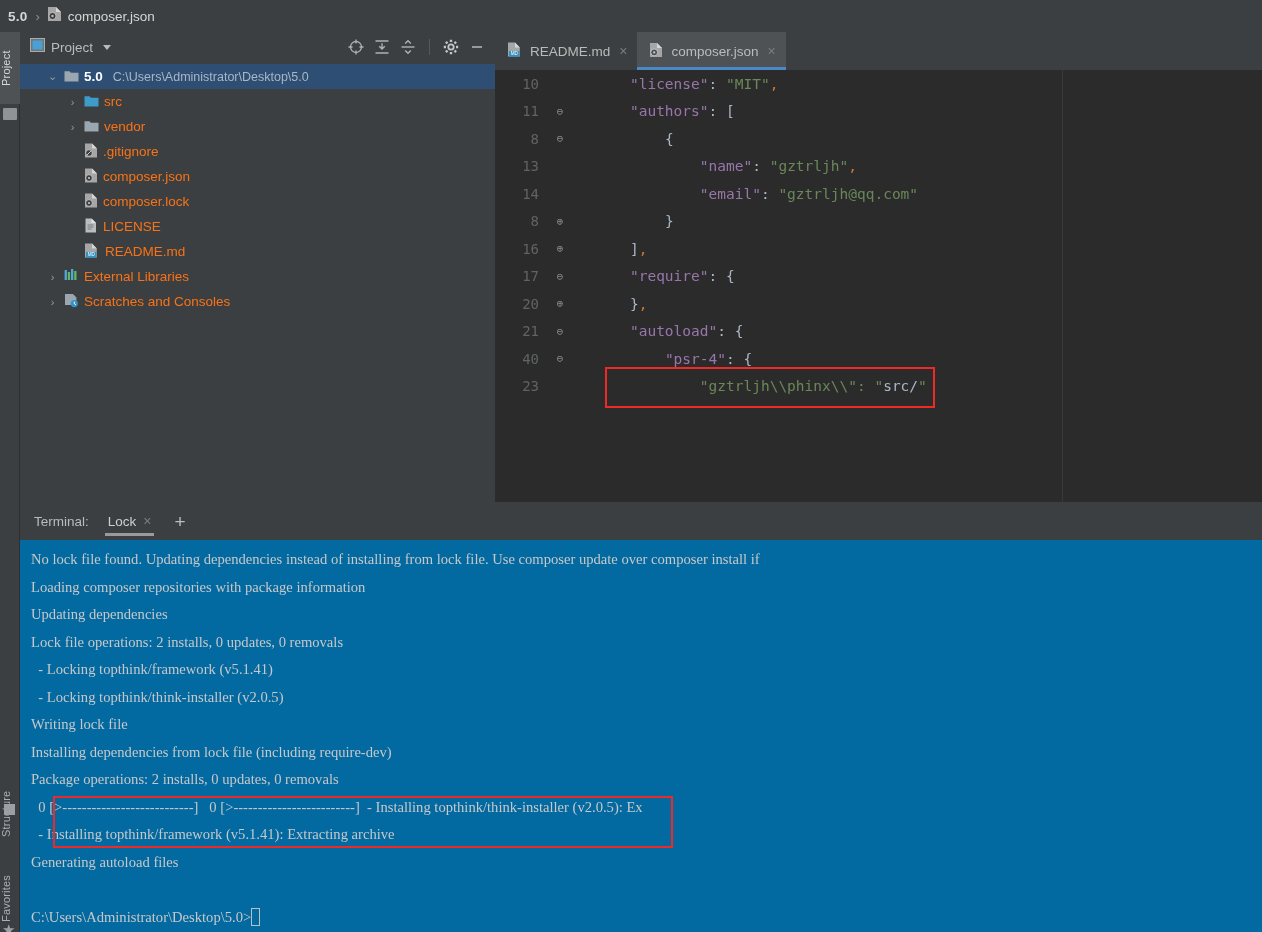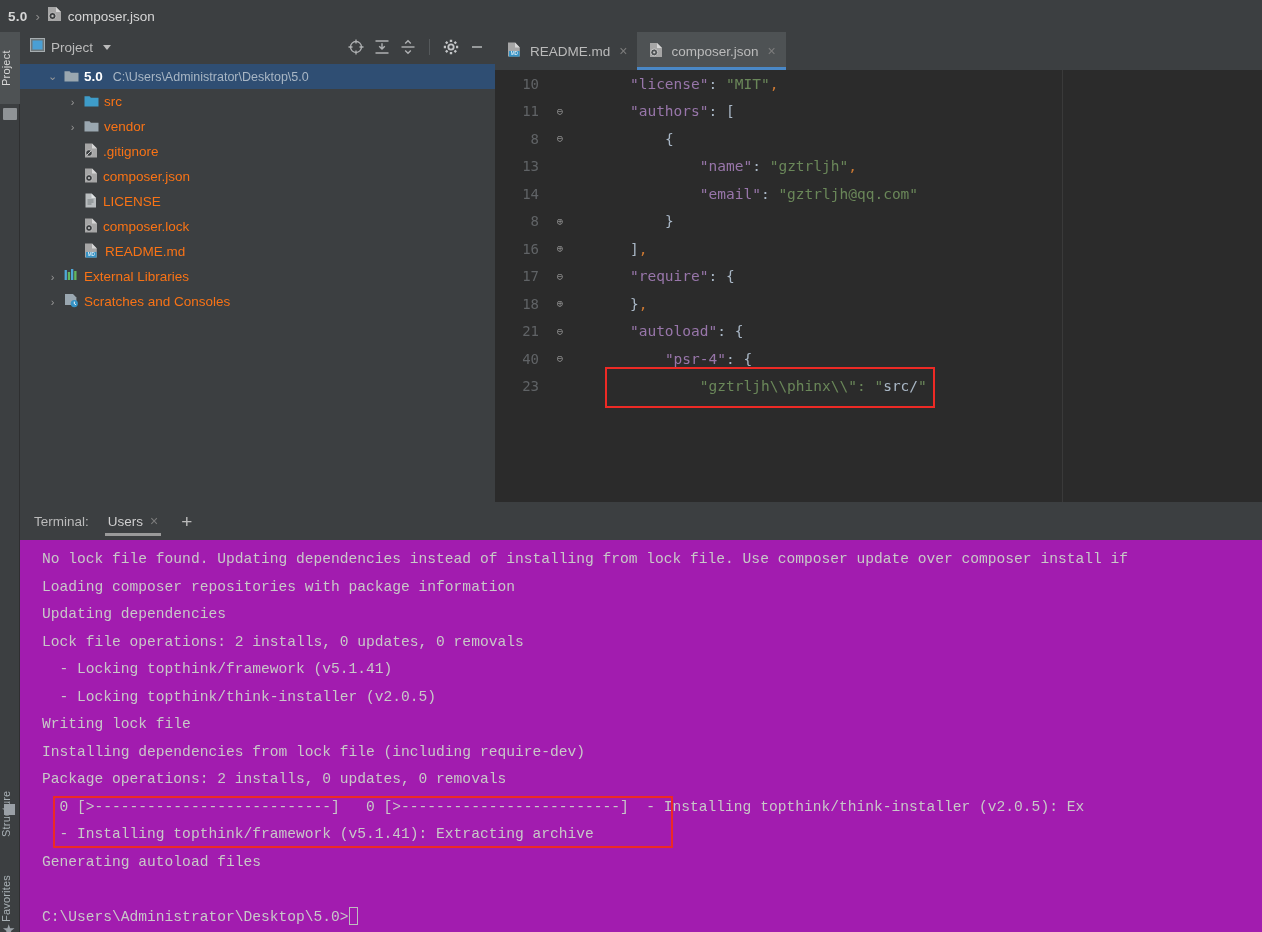--- a/index.html
+++ b/index.html
@@ -113,41 +113,41 @@
 
   
   .annot {
     position: absolute; border: 2.5px solid #ED2A25; pointer-events: none;
     z-index: 40;
   }
 
   
   .terminal {
     position: absolute; left: 20px; top: 502px; width: 1242px; height: 430px;
-    background: #a21caf;
+    background: #0369a1;
   }
   .term-head {
     height: 38px; background: #3C3F41; display: flex; align-items: center;
     padding-left: 14px; gap: 12px;
   }
   .term-label { color: #BBBBBB; font-size: 13.5px; }
   .term-tab {
     position: relative; display: flex; align-items: center; gap: 7px;
     padding: 0 7px; color: #CFCFCF; font-size: 13.5px; height: 100%;
   }
   .term-tab.active:after {
     content: ""; position: absolute; left: 4px; right: 4px; bottom: 4px;
     height: 3px; background: #9A9A9A;
   }
   .term-x { color: #7C7C7C; font-size: 14px; }
   .term-plus { color: #BBBBBB; font-size: 19px; line-height: 1; padding: 0 4px; }
   .term-body {
-    padding: 6px 0 0 22px; font-family: Liberation Mono, monospace;
+    padding: 6px 0 0 4px; font-family: Liberation Serif, serif;
     font-size: 14.6px; color: #C8C8C8; line-height: 27.5px;
-    white-space: pre; overflow: hidden; height: 392px;
+    white-space: pre; overflow: hidden; height: 392px; margin-left: 7px;
   }
   .term-body div { height: 27.5px; }
   .cursor-box {
     display: inline-block; width: 9px; height: 18px;
     border: 1px solid #BEBEBE; vertical-align: -4px;
   }
 </style>
 </head>
 <body>
 
@@ -284,44 +284,44 @@
             <circle cx="5" cy="10" r="3.4" fill="#3C3F41" stroke="#C7C7C7" stroke-width="1"></circle>
             <circle cx="5" cy="10" r="1.1" fill="#C7C7C7"></circle>
           </svg>
         </span>
         <span class="tname">composer.json</span>
       </div>
 
       <div class="trow" style="padding-left:64px;">
         <span>
           <svg width="14" height="15" viewBox="0 0 14 15">
+            <path d="M1 0.6h7l5 5v9H1z" fill="#A6A6A6"></path>
+              <path d="M8 0.6l5 5H8z" fill="#D6D6D6"></path>
+            <circle cx="5" cy="10" r="3.4" fill="#3C3F41" stroke="#C7C7C7" stroke-width="1"></circle>
+            <circle cx="5" cy="10" r="1.1" fill="#C7C7C7"></circle>
+          </svg>
+        </span>
+        <span class="tname">composer.lock</span>
+      </div>
+
+      <div class="trow" style="padding-left:64px;">
+        <span>
+          <svg width="14" height="15" viewBox="0 0 14 15">
             <path d="M1.5 0.6h6l4.5 4.5v9.3h-10.5z" fill="#B9BDBF"></path>
             <path d="M7.5 0.6l4.5 4.5H7.5z" fill="#E0E3E4"></path>
             <g stroke="#6E7476" stroke-width="0.9">
               <path d="M3.5 7h6M3.5 9h6M3.5 11h4"></path>
             </g>
           </svg>
         </span>
         <span class="tname">LICENSE</span>
       </div>
 
       <div class="trow" style="padding-left:64px;">
         <span>
-          <svg width="14" height="15" viewBox="0 0 14 15">
-            <path d="M1 0.6h7l5 5v9H1z" fill="#A6A6A6"></path>
-              <path d="M8 0.6l5 5H8z" fill="#D6D6D6"></path>
-            <circle cx="5" cy="10" r="3.4" fill="#3C3F41" stroke="#C7C7C7" stroke-width="1"></circle>
-            <circle cx="5" cy="10" r="1.1" fill="#C7C7C7"></circle>
-          </svg>
-        </span>
-        <span class="tname">composer.lock</span>
-      </div>
-
-      <div class="trow" style="padding-left:64px;">
-        <span>
           <svg width="16" height="15" viewBox="0 0 16 15">
             <path d="M1 0.6h7l4.8 4.8v9.2H1z" fill="#A6A6A6"></path>
               <path d="M8 0.6l4.8 4.8H8z" fill="#D6D6D6"></path>
             <rect x="2" y="9" width="10.5" height="5.6" fill="#3592C4"></rect>
             <text x="7.3" y="13.4" font-size="4.6" fill="#fff" text-anchor="middle" font-family="Liberation Sans, sans-serif">MD</text>
           </svg>
         </span>
         <span class="tname">README.md</span>
       </div>
 
@@ -420,21 +420,21 @@
             <span class="lnum">16</span>
             <span class="fold">⊕</span>
             <span class="ctext"><span class="p"> </span><span class="p"> </span><span class="p"> </span><span class="p"> </span><span class="p">]</span><span class="c">,</span></span>
           </div>
           <div class="codeline">
             <span class="lnum">17</span>
             <span class="fold">⊖</span>
             <span class="ctext"><span class="p"> </span><span class="p"> </span><span class="p"> </span><span class="p"> </span><span class="k">"require"</span><span class="p">:</span><span class="p"> </span><span class="p">{</span></span>
           </div>
           <div class="codeline">
-            <span class="lnum">18</span>
+            <span class="lnum">20</span>
             <span class="fold">⊕</span>
             <span class="ctext"><span class="p"> </span><span class="p"> </span><span class="p"> </span><span class="p"> </span><span class="p">}</span><span class="c">,</span></span>
           </div>
           <div class="codeline">
             <span class="lnum">21</span>
             <span class="fold">⊖</span>
             <span class="ctext"><span class="p"> </span><span class="p"> </span><span class="p"> </span><span class="p"> </span><span class="k">"autoload"</span><span class="p">:</span><span class="p"> </span><span class="p">{</span></span>
           </div>
           <div class="codeline">
             <span class="lnum">40</span>
@@ -447,21 +447,21 @@
             <span class="ctext"><span class="p"> </span><span class="p"> </span><span class="p"> </span><span class="p"> </span><span class="p"> </span><span class="p"> </span><span class="p"> </span><span class="p"> </span><span class="p"> </span><span class="p"> </span><span class="p"> </span><span class="p"> </span><span class="s">"gztrljh\\phinx\\": "</span><span class="p">s</span><span class="p">r</span><span class="p">c</span><span class="p">/</span><span class="s">"</span></span>
           </div>
         </div>
     </div>
   </div>
 
   <div class="terminal">
     <div class="term-head">
       <span class="term-label">Terminal:</span>
       <span class="term-tab active">
-        <span>Users</span>
+        <span>Lock</span>
         <span class="term-x">×</span>
       </span>
       <span class="term-plus">+</span>
     </div>
     <div class="term-body" id="term-body"><div>No lock file found. Updating dependencies instead of installing from lock file. Use composer update over composer install if</div><div>Loading composer repositories with package information</div><div>Updating dependencies</div><div>Lock file operations: 2 installs, 0 updates, 0 removals</div><div>  - Locking topthink/framework (v5.1.41)</div><div>  - Locking topthink/think-installer (v2.0.5)</div><div>Writing lock file</div><div>Installing dependencies from lock file (including require-dev)</div><div>Package operations: 2 installs, 0 updates, 0 removals</div><div>  0 [&gt;---------------------------]   0 [&gt;-------------------------]  - Installing topthink/think-installer (v2.0.5): Ex</div><div>  - Installing topthink/framework (v5.1.41): Extracting archive</div><div>Generating autoload files</div><div></div><div>C:\Users\Administrator\Desktop\5.0&gt;<span class="cursor-box"></span></div></div>
   </div>
 
   <div class="annot" id="annot0" style="left: 605px; top: 367px; width: 330px; height: 41px; border-color: rgb(237, 42, 37);"></div>
   <div class="annot" id="annot1" style="left: 53px; top: 796px; width: 620px; height: 52px; border-color: rgb(237, 42, 37);"></div>
 

